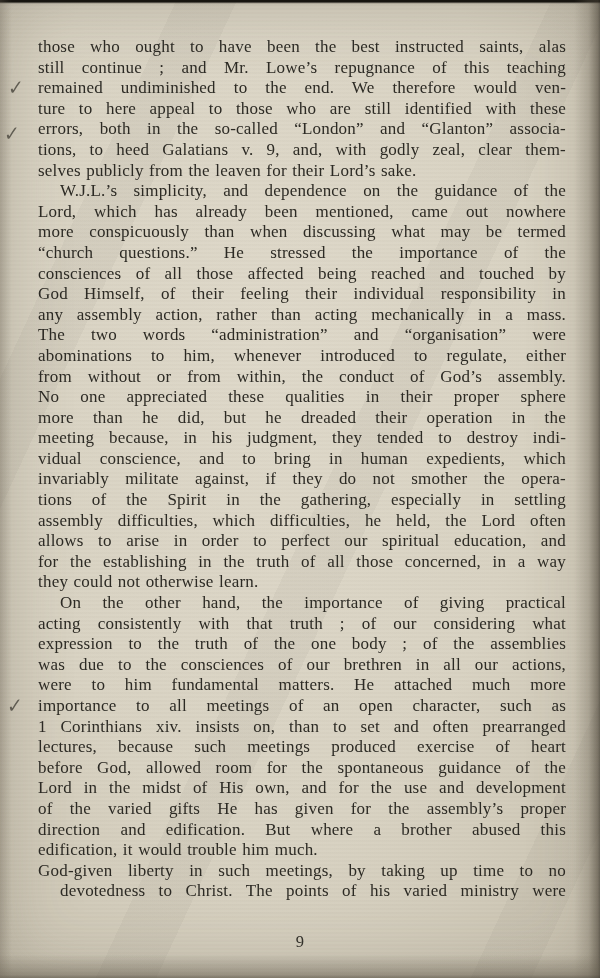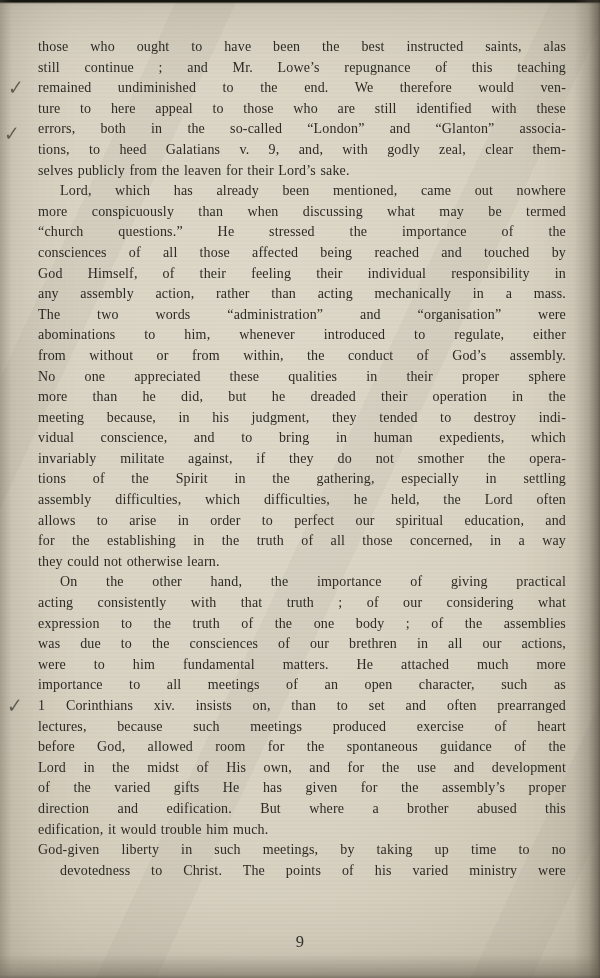--- a/index.html
+++ b/index.html
@@ -18,21 +18,21 @@
   .watermark {
     position:absolute; inset:0; pointer-events:none;
     background: repeating-linear-gradient(115deg,
       transparent 0 160px,
       rgba(120,115,105,0.07) 160px 215px,
       transparent 215px 340px);
   }
   .text-block { position:absolute; left:38px; top:37px; width:528px; }
   .para { margin:0; }
   .line {
-    height:20.6px; line-height:20.6px; font-size:14px;
+    height:20.6px; line-height:20.6px; font-size:17px;
     text-align: justify; text-align-last: justify;
     letter-spacing: 0.012em; word-spacing: 0.06em;
     white-space: normal;
   }
   .line.flush { text-align:right; text-align-last:left; }
   .para.indent .line:first-child { padding-left:22px; }
   .hand-underline {
     text-decoration-color: rgba(50,46,38,0.88);
     text-decoration-thickness: 1.6px;
     text-underline-offset: 2px;
@@ -77,20 +77,21 @@
       <div class="para">
         <div class="line"><span class="">those who ought to have been the best instructed saints, alas</span></div>
         <div class="line"><span class="">still continue ; and </span><span class="hand-underline">Mr. Lowe’s repugnance</span><span class=""> of this teaching</span></div>
         <div class="line"><span class="">remained undiminished to the end. We therefore would ven-</span></div>
         <div class="line"><span class="">ture to here appeal to those who are still identified with these</span></div>
         <div class="line"><span class="">errors, both in the so-called “</span><span class="hand-underline">London</span><span class="">” and “</span><span class="hand-underline">Glanton</span><span class="">” associa-</span></div>
         <div class="line"><span class="">tions, to heed Galatians v. 9, </span><span class="hand-underline">and, with godly zeal,</span><span class=""> clear them-</span></div>
         <div class="line flush"><span class="">selves publicly from the leaven for their Lord’s sake.</span></div>
       </div>
       <div class="para indent">
+        <div class="line"><span class="">W.J.L.’s simplicity, and dependence on the guidance of the</span></div>
         <div class="line"><span class="">Lord, which has already been mentioned, came out nowhere</span></div>
         <div class="line"><span class="">more conspicuously than when discussing what may be termed</span></div>
         <div class="line"><span class="">“church questions.” He stressed the importance of the</span></div>
         <div class="line"><span class="">consciences of all those affected being reached and touched by</span></div>
         <div class="line"><span class="">God Himself, of their feeling their individual responsibility in</span></div>
         <div class="line"><span class="">any assembly action, rather than acting mechanically in a mass.</span></div>
         <div class="line"><span class="">The two words “administration” and “organisation” were</span></div>
         <div class="line"><span class="">abominations to him, whenever introduced to regulate, either</span></div>
         <div class="line"><span class="">from without or from within, the conduct of God’s assembly.</span></div>
         <div class="line"><span class="">No one appreciated these qualities in their proper sphere</span></div>

